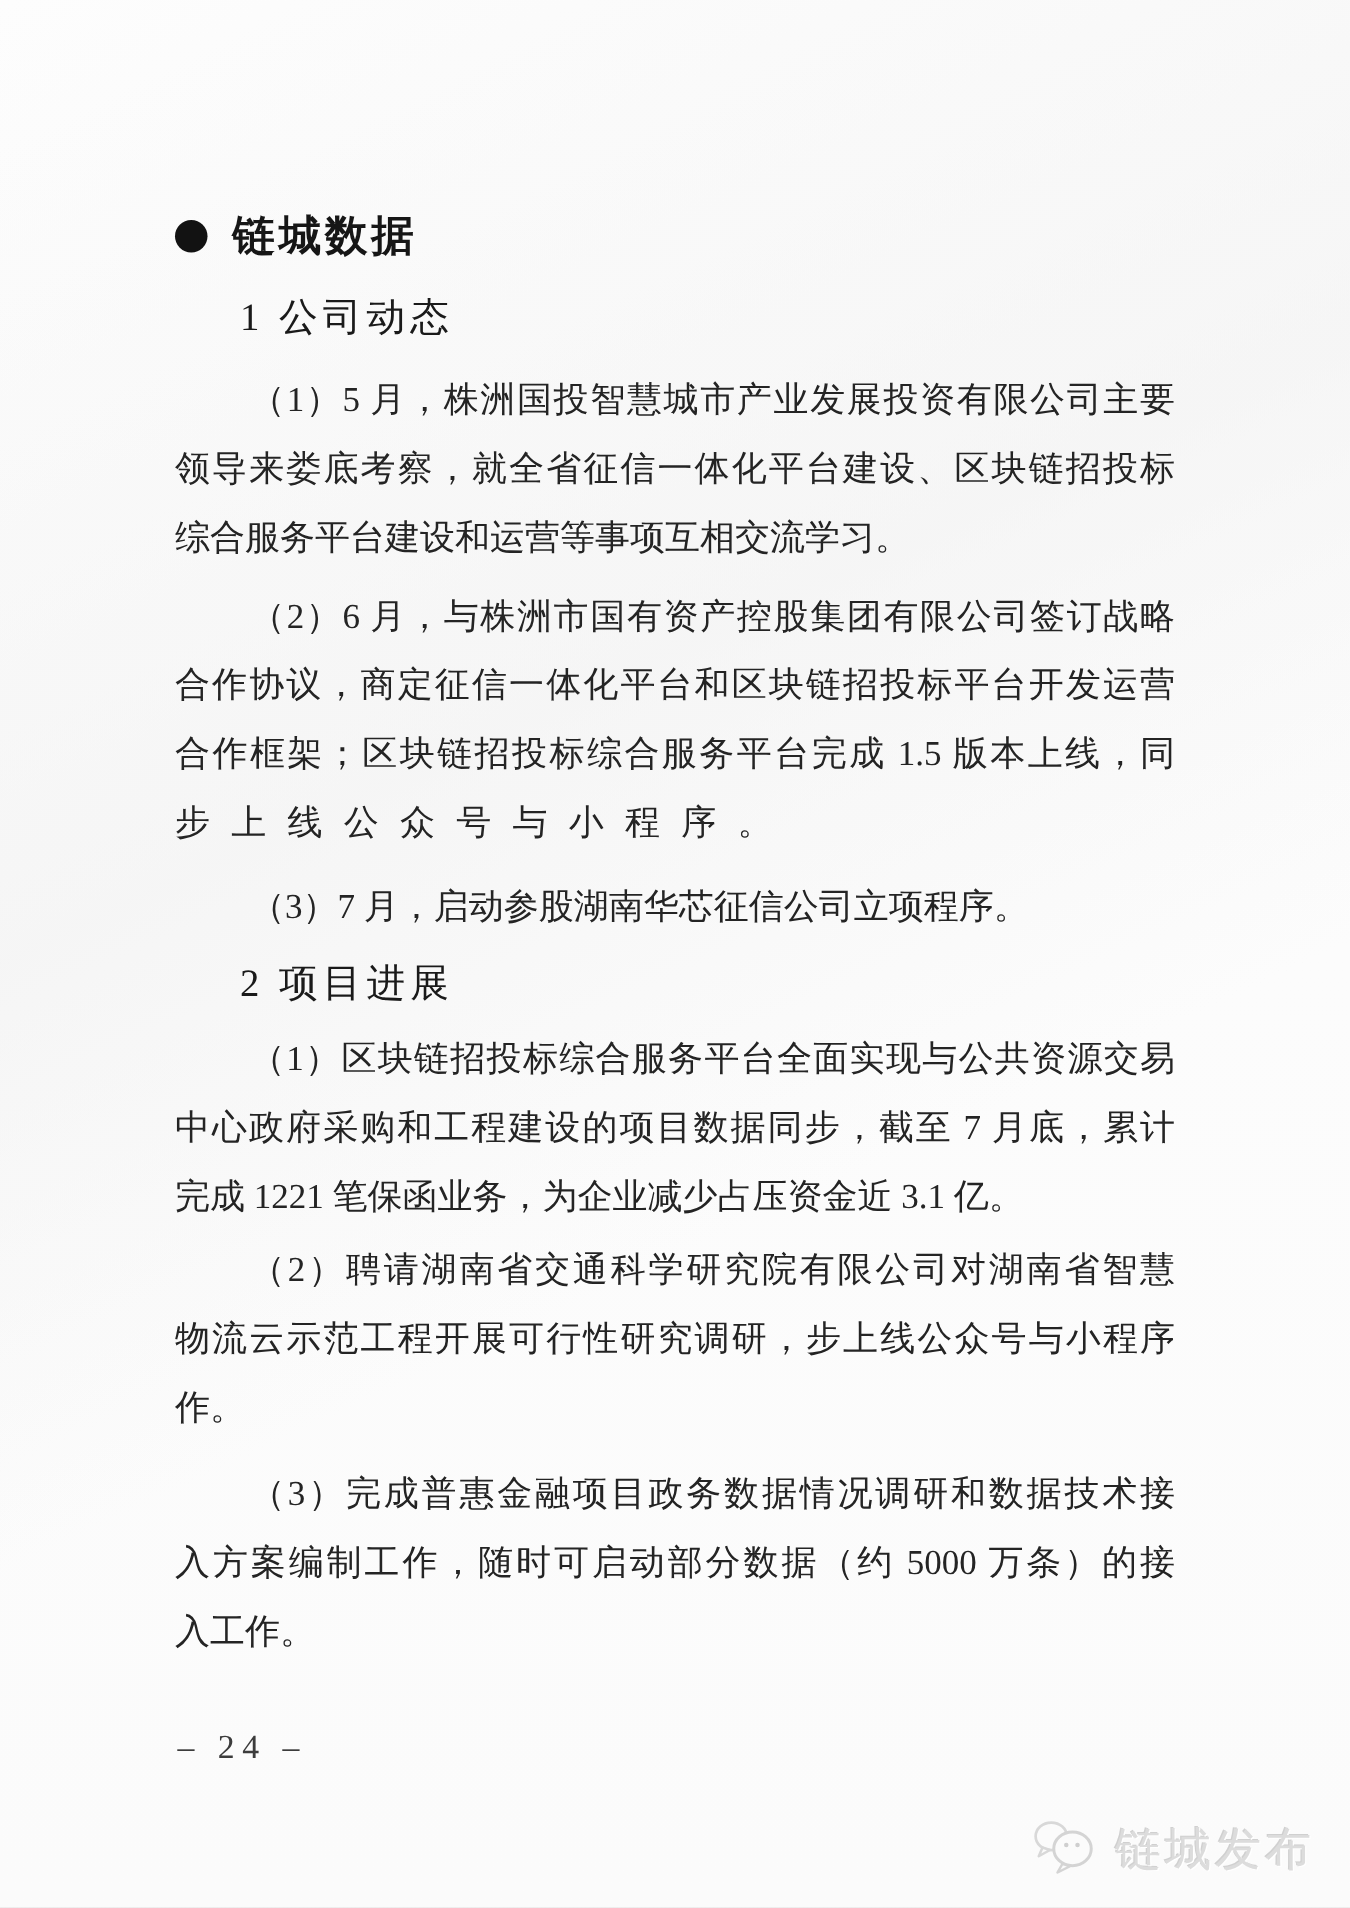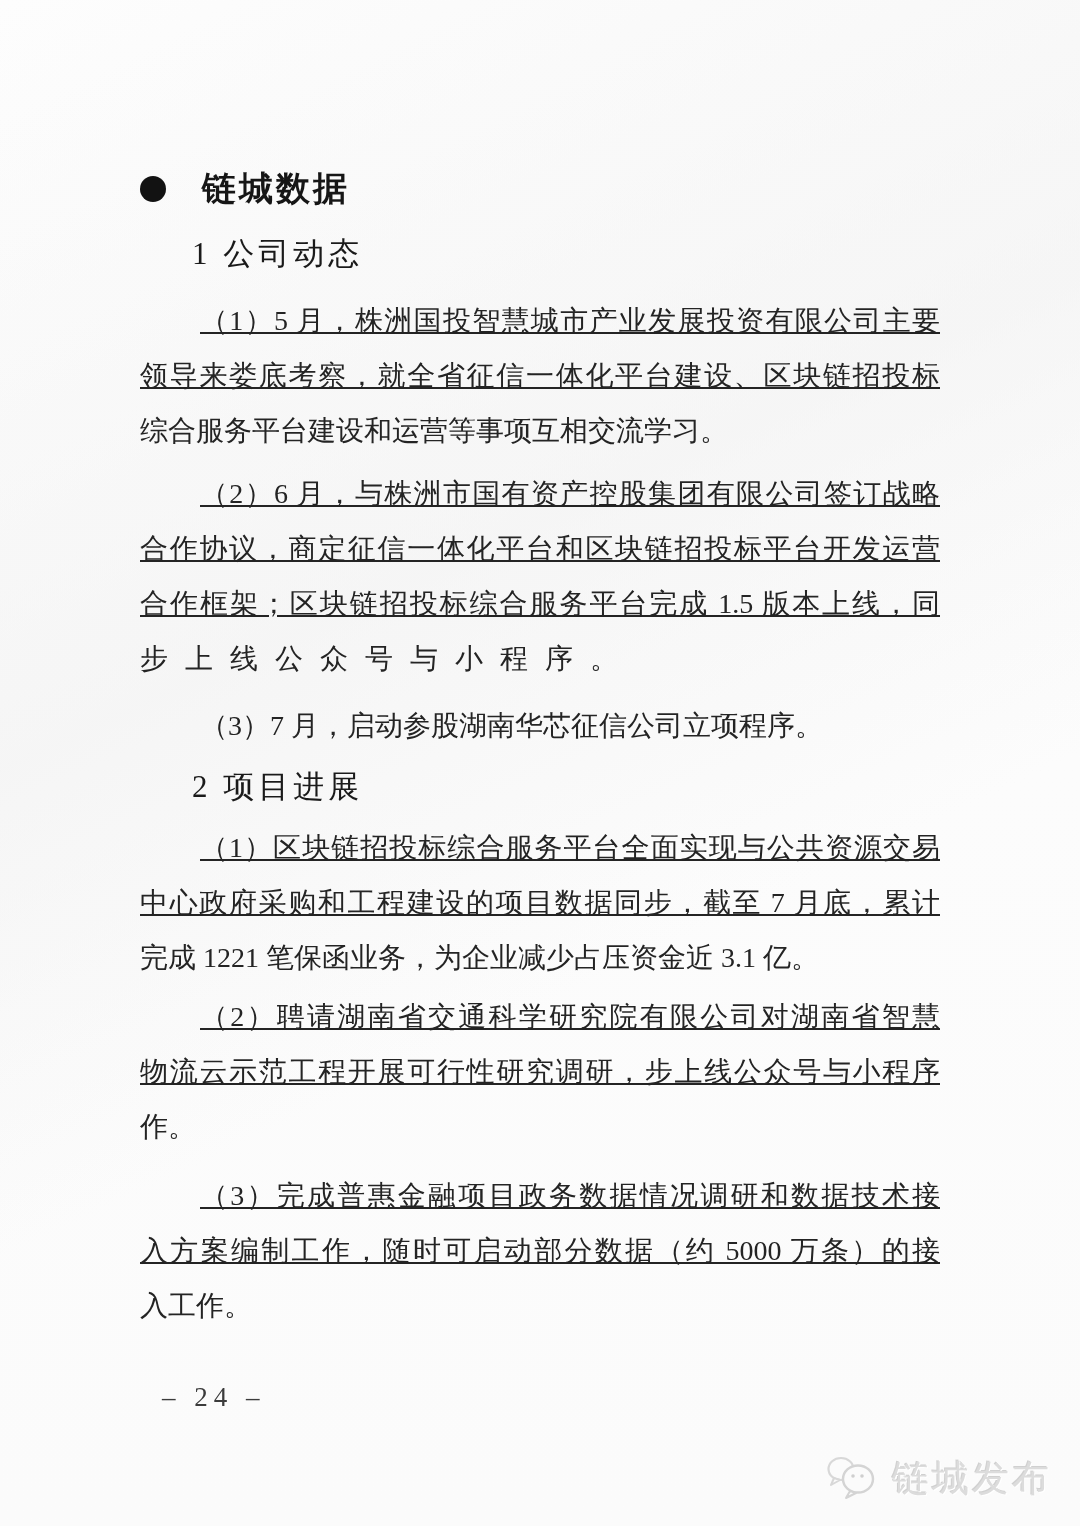--- a/index.html
+++ b/index.html
@@ -28,21 +28,20 @@
   
   .doc-title {
     display: flex;
     align-items: center;
     height: 62px;
     font-family: "Liberation Sans", "DejaVu Sans", sans-serif;
     font-weight: 700;
     font-size: 34px;
     letter-spacing: 3px;
     color: #161616;
-    gap: 16px;
   }
   .bullet {
     width: 26px;
     height: 26px;
     border-radius: 50%;
     background: #121212;
     margin-right: 20px;
     flex: 0 0 auto;
   }
   
@@ -67,32 +66,30 @@
     line-height: 55px;
     font-size: 28px;
     white-space: nowrap;
     color: #242424;
   }
   .line.justify {
     white-space: normal;
     text-align: justify;
     text-align-last: justify;
     text-justify: inter-character;
-    text-decoration: underline;
   }
   .line.indent { padding-left: 60px; }
   .line.wide { letter-spacing: 17px; }
   .page-number {
     position: absolute;
     left: 142px;
     top: 1382px;
     font-size: 27px;
     letter-spacing: 6px;
     color: #3c3c3c;
-    margin-left: 20px;
   }
   .watermark {
     position: absolute;
     right: 28px;
     top: 1452px;
     display: flex;
     align-items: center;
   }
   .watermark .wm-icon { margin-right: 10px; }
   .wm-label {

